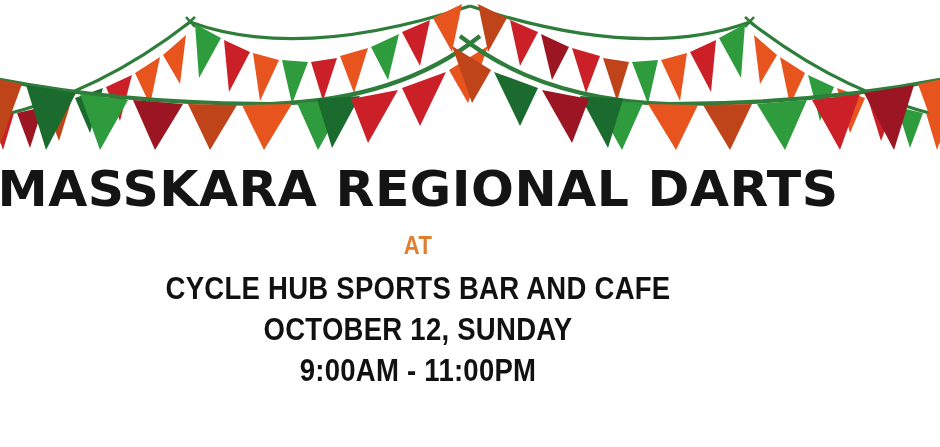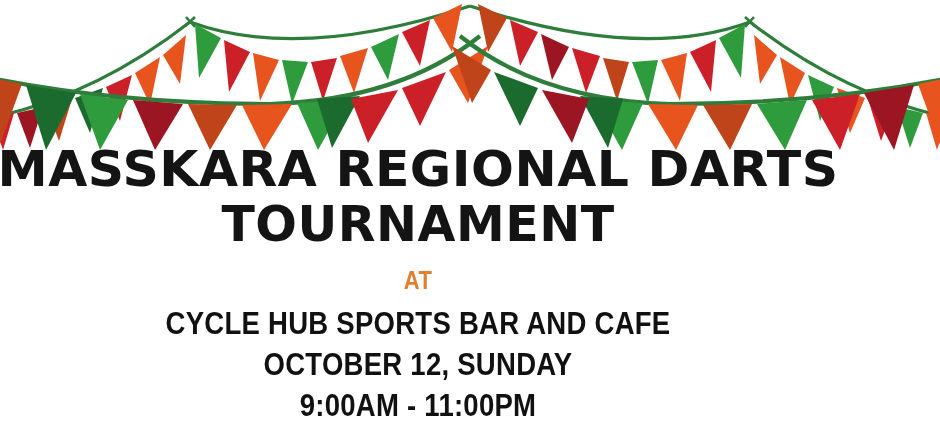--- a/index.html
+++ b/index.html
@@ -27,21 +27,21 @@
     pointer-events: none;
   }
   #bunting-layer svg {
     display: block;
     width: 940px;
     height: 150px;
   }
   #text-block {
     position: absolute;
     left: 0;
-    top: 138px;
+    top: 158px;
     width: 836px;
     text-align: center;
   }
   .title-line {
     font-family: "DejaVu Sans", sans-serif;
     font-weight: bold;
     color: #141414;
     letter-spacing: 0.5px;
     line-height: 1.0;
     white-space: nowrap;
@@ -159,20 +159,19 @@
         <polygon points="589,99 542,90 572,143" fill="#9c1522"></polygon>
         <polygon points="538,88 494,72 520,126" fill="#1c6b2e"></polygon>
         <polygon points="491,70 452,46 472,103" fill="#c0441a"></polygon>
       </g>
 
     </svg>
   </div>
 
   <div id="text-block">
     <div id="title-line-1" class="title-line">MASSKARA REGIONAL DARTS</div>
-    <div id="title-line-2" class="title-line">TOURNAMENT</div>
     <div id="at-label">AT</div>
     <div id="detail-venue" class="detail-line">CYCLE HUB SPORTS BAR AND CAFE</div>
     <div id="detail-date" class="detail-line">OCTOBER 12, SUNDAY</div>
     <div id="detail-time" class="detail-line">9:00AM - 11:00PM</div>
   </div>
 
 </div>
 
 </body></html>

